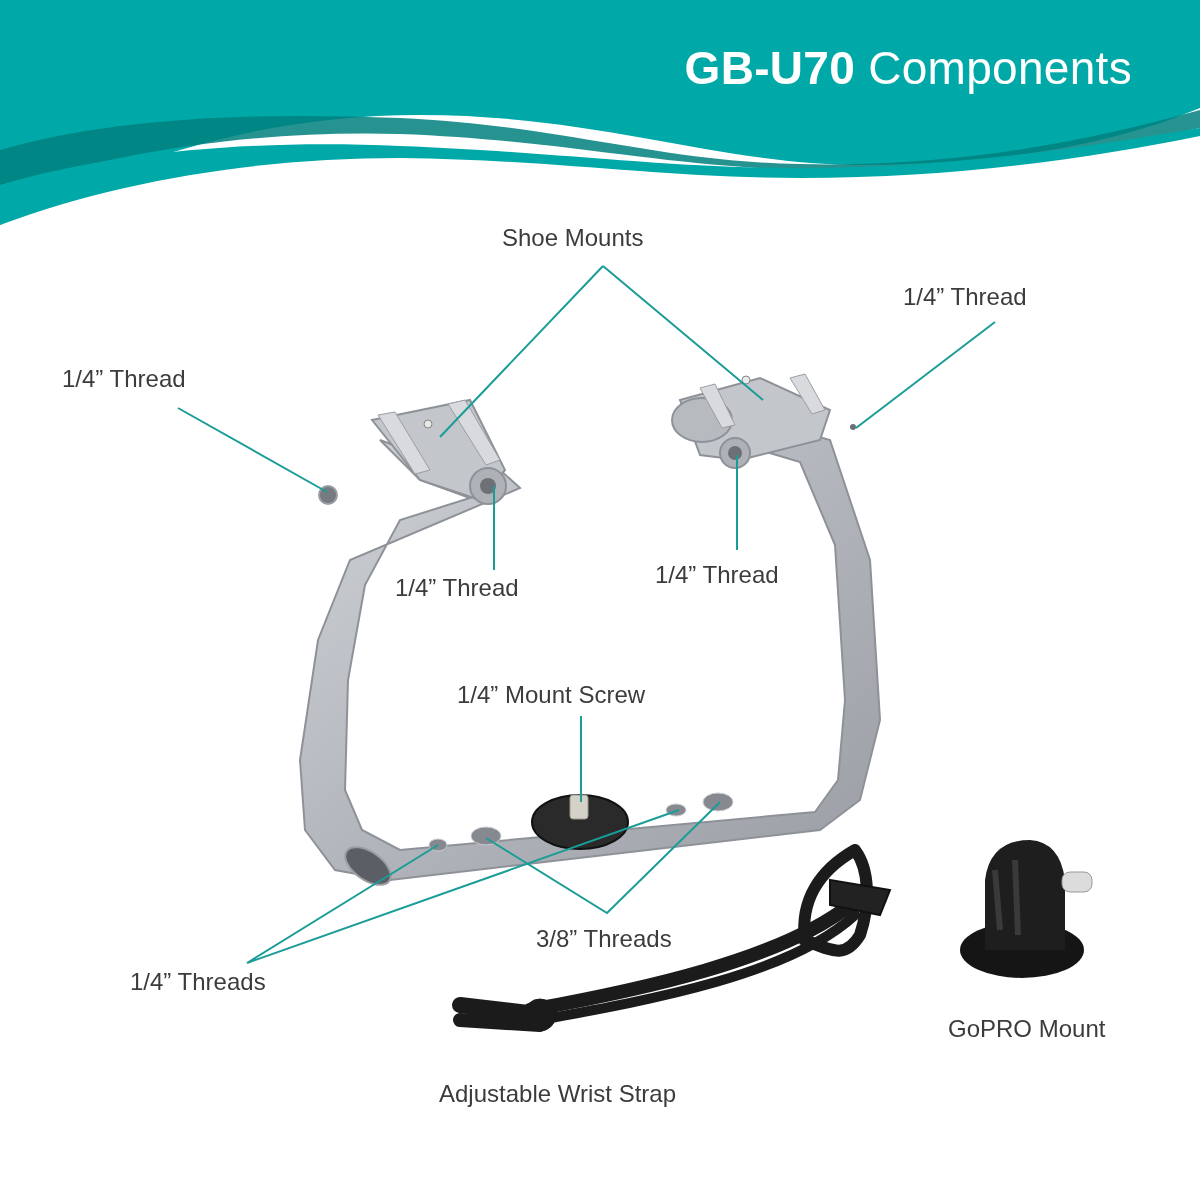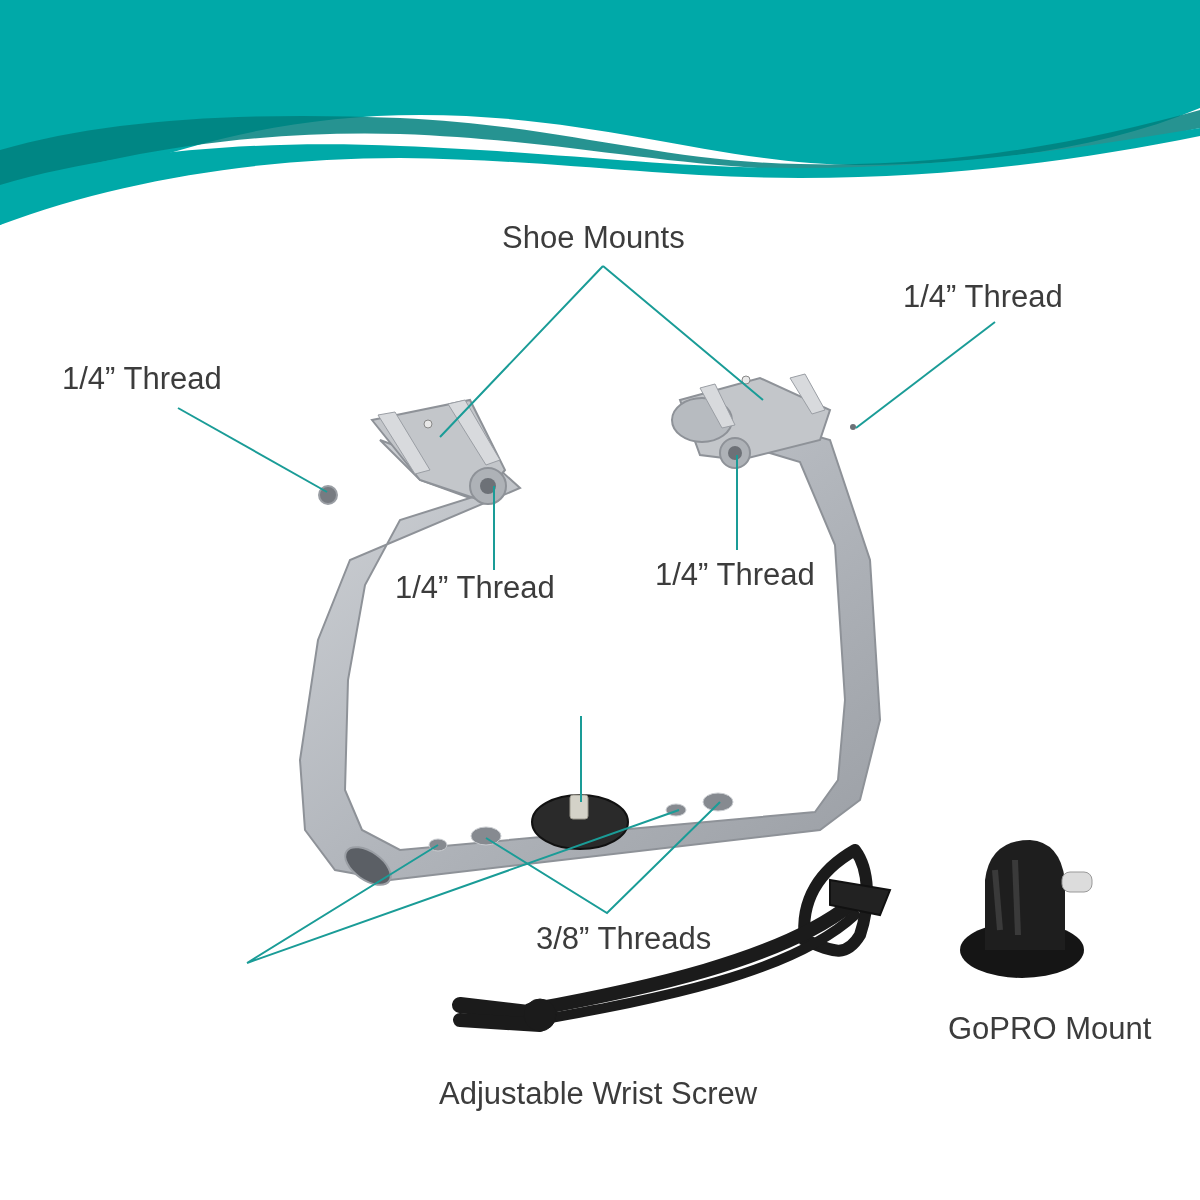--- a/index.html
+++ b/index.html
@@ -1,33 +1,36 @@
 <!DOCTYPE html>
 <html><head>
 <meta charset="utf-8">
 <style>
   html,body{margin:0;padding:0;background:#fff;}
   #stage{position:relative;width:1200px;height:1200px;overflow:hidden;background:#ffffff;font-family:"Liberation Sans","DejaVu Sans",sans-serif;}
   .layer{position:absolute;left:0;top:0;width:1200px;height:1200px;}
   #title{position:absolute;right:68px;top:40px;color:#ffffff;font-size:46px;line-height:56px;white-space:nowrap;letter-spacing:0.3px;}
   #title .model{font-weight:bold;}
   #title .rest{font-weight:normal;}
-  .lbl{position:absolute;color:#3c3c3c;font-size:31px;line-height:36px;white-space:nowrap;}
+  .lbl{position:absolute;color:#3c3c3c;font-size:24px;line-height:36px;white-space:nowrap;}
 </style>
 </head>
 <body>
 
 <div id="stage">
 
   <svg class="layer" viewBox="0 0 1200 1200">
     <path d="M0,0 H1200 V108 C1100,150 980,165 860,165 C720,165 600,115 420,115 C260,115 120,160 0,225 Z" fill="#00a9a8"></path>
     <path d="M0,150 C110,118 250,112 400,118 C560,125 660,162 800,164 C960,168 1090,140 1200,110 V128 C1090,152 960,176 800,170 C660,166 560,140 400,134 C260,130 120,150 0,190 Z" fill="#00807e" opacity="0.85"></path>
     <path d="M0,185 C120,150 260,140 400,146 C560,152 660,168 800,168 C960,168 1090,146 1200,128 V136 C1090,158 960,178 800,178 C660,178 560,160 400,158 C260,158 120,180 0,225 Z" fill="#00a9a8"></path>
   </svg>
 
+  <div id="title">
+    <span class="model">GB-U70</span><span class="rest"> Components</span>
+  </div>
 
   <svg class="layer" viewBox="0 0 1200 1200">
     <defs>
       <linearGradient id="metal" x1="0" y1="0" x2="1" y2="1">
         <stop offset="0" stop-color="#d0d3d7"></stop>
         <stop offset="0.5" stop-color="#b3b7bd"></stop>
         <stop offset="1" stop-color="#9a9ea4"></stop>
       </linearGradient>
       <linearGradient id="metalSide" x1="0" y1="0" x2="1" y2="0">
         <stop offset="0" stop-color="#9ea2a8"></stop>
@@ -96,17 +99,19 @@
     <path d="M581,716 L581,802"></path>
     <path d="M486,838 L607,913 L720,802"></path>
     <path d="M247,963 L438,845 M247,963 L679,810"></path>
   </svg>
 
   <div class="lbl" style="left:502px;top:220px;">Shoe Mounts</div>
   <div class="lbl" style="left:62px;top:361px;">1/4” Thread</div>
   <div class="lbl" style="left:903px;top:279px;">1/4” Thread</div>
   <div class="lbl" style="left:395px;top:570px;">1/4” Thread</div>
   <div class="lbl" style="left:655px;top:557px;">1/4” Thread</div>
+  <div class="lbl" style="left:457px;top:677px;">1/4” Mount Screw</div>
   <div class="lbl" style="left:536px;top:921px;">3/8” Threads</div>
+  <div class="lbl" style="left:130px;top:964px;">1/4” Threads</div>
   <div class="lbl" style="left:948px;top:1011px;">GoPRO Mount</div>
-  <div class="lbl" style="left:439px;top:1076px;">Adjustable Wrist Screw</div>
+  <div class="lbl" style="left:439px;top:1076px;">Adjustable Wrist Strap</div>
 
 </div>
 
 </body></html>

